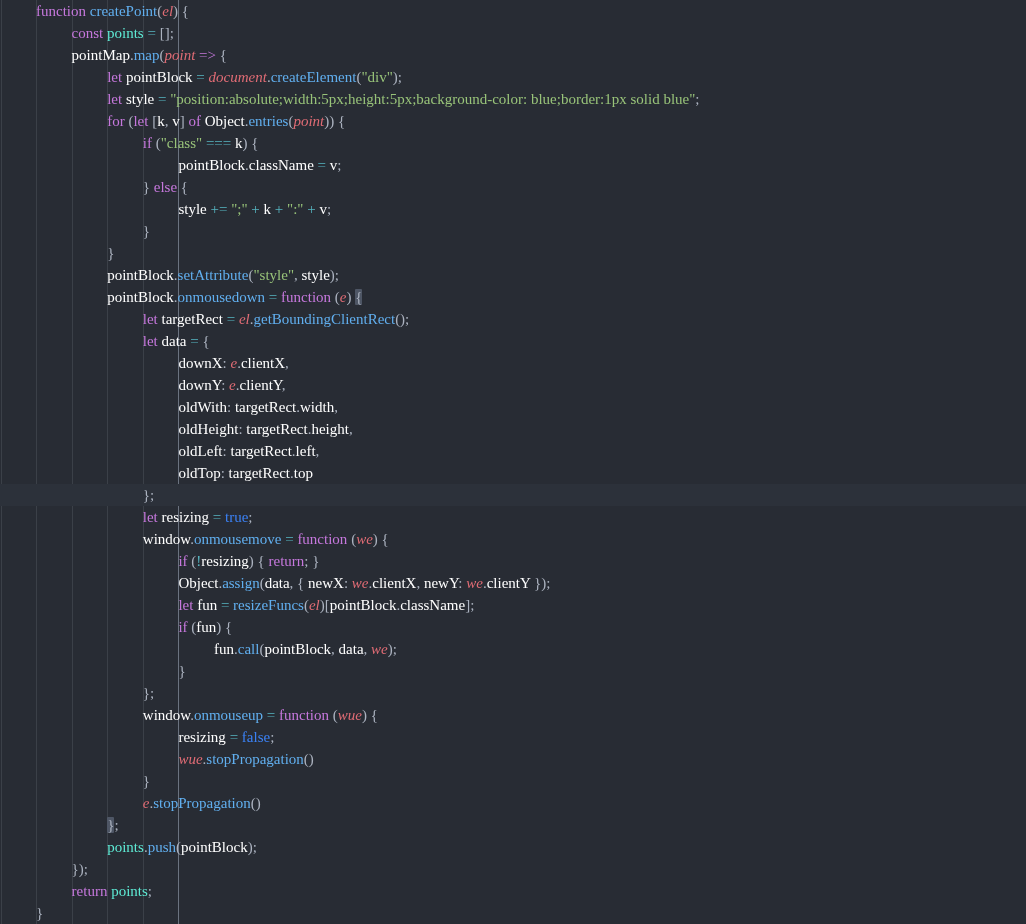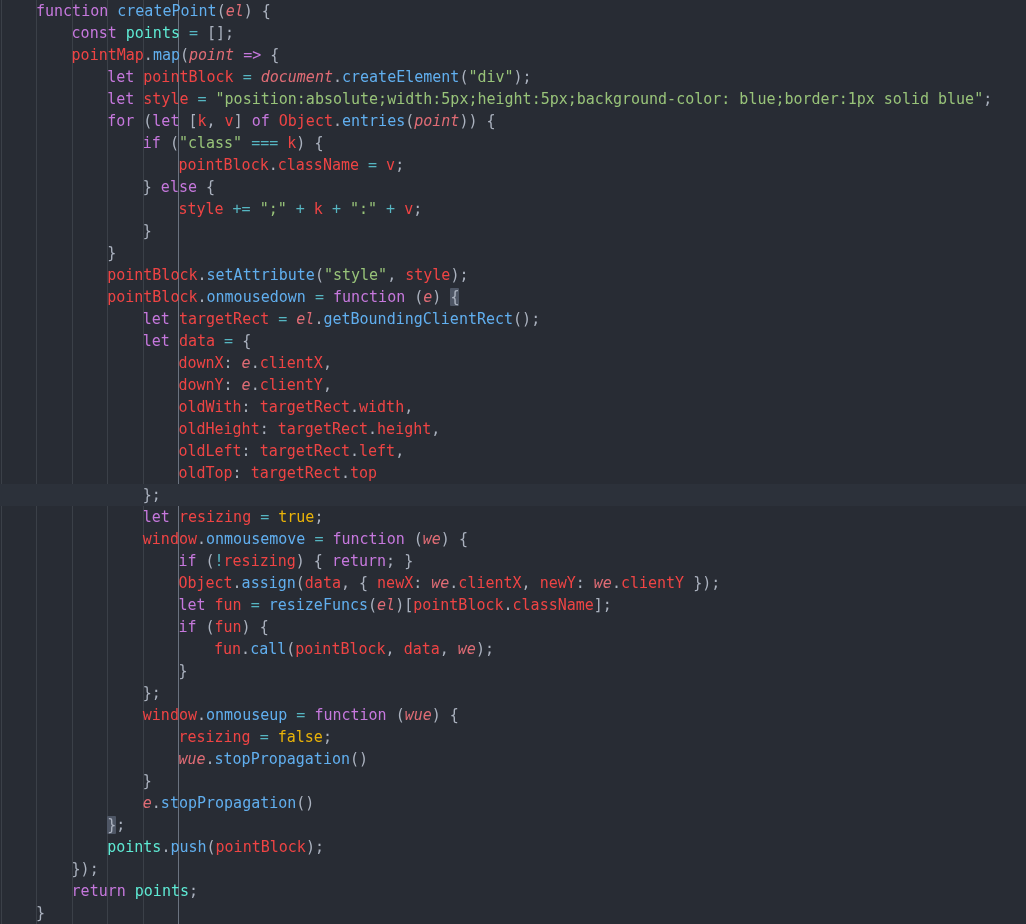--- a/index.html
+++ b/index.html
@@ -63,32 +63,33 @@
     line-height: 22px;
     white-space: pre;
     letter-spacing: 0px;
     -webkit-font-smoothing: antialiased;
   }
   .line {
     height: 22px;
     line-height: 22px;
     white-space: pre;
     padding-left: 0px;
+    font-family: Liberation Serif, serif;
   }
 
   
   .t-kw       { color: #c678dd; }              
   .t-fn       { color: #61afef; }              
-  .t-var      { color: #ef4444; text-align: center; }              
+  .t-var      { color: #ffffff; text-align: center; }              
   .t-const    { color: #5eead4; }              
   .t-param    { color: #e06c75; font-style: italic; }  
   .t-str      { color: #98c379; }              
   .t-op       { color: #56b6c2; }              
   .t-punc     { color: #abb2bf; }              
-  .t-bool     { color: #eab308; }              
+  .t-bool     { color: #3b82f6; }              
   .t-plain    { color: #abb2bf; }
 
   .bracket-match {
     background: #4e5665;
     border-radius: 1px;
   }
 </style>
 </head>
 <body>
 

